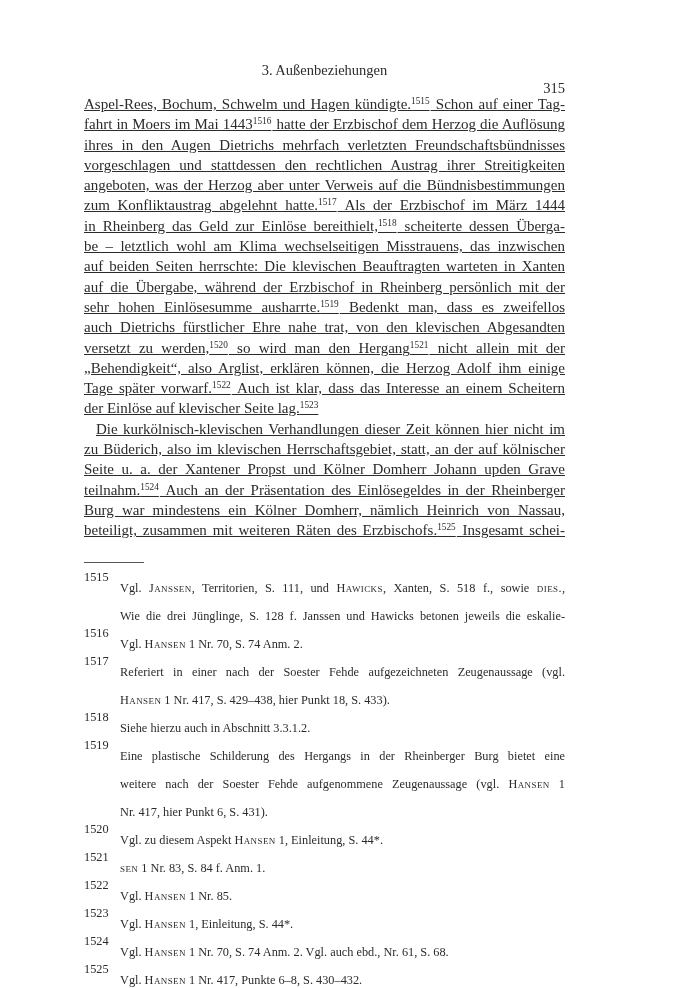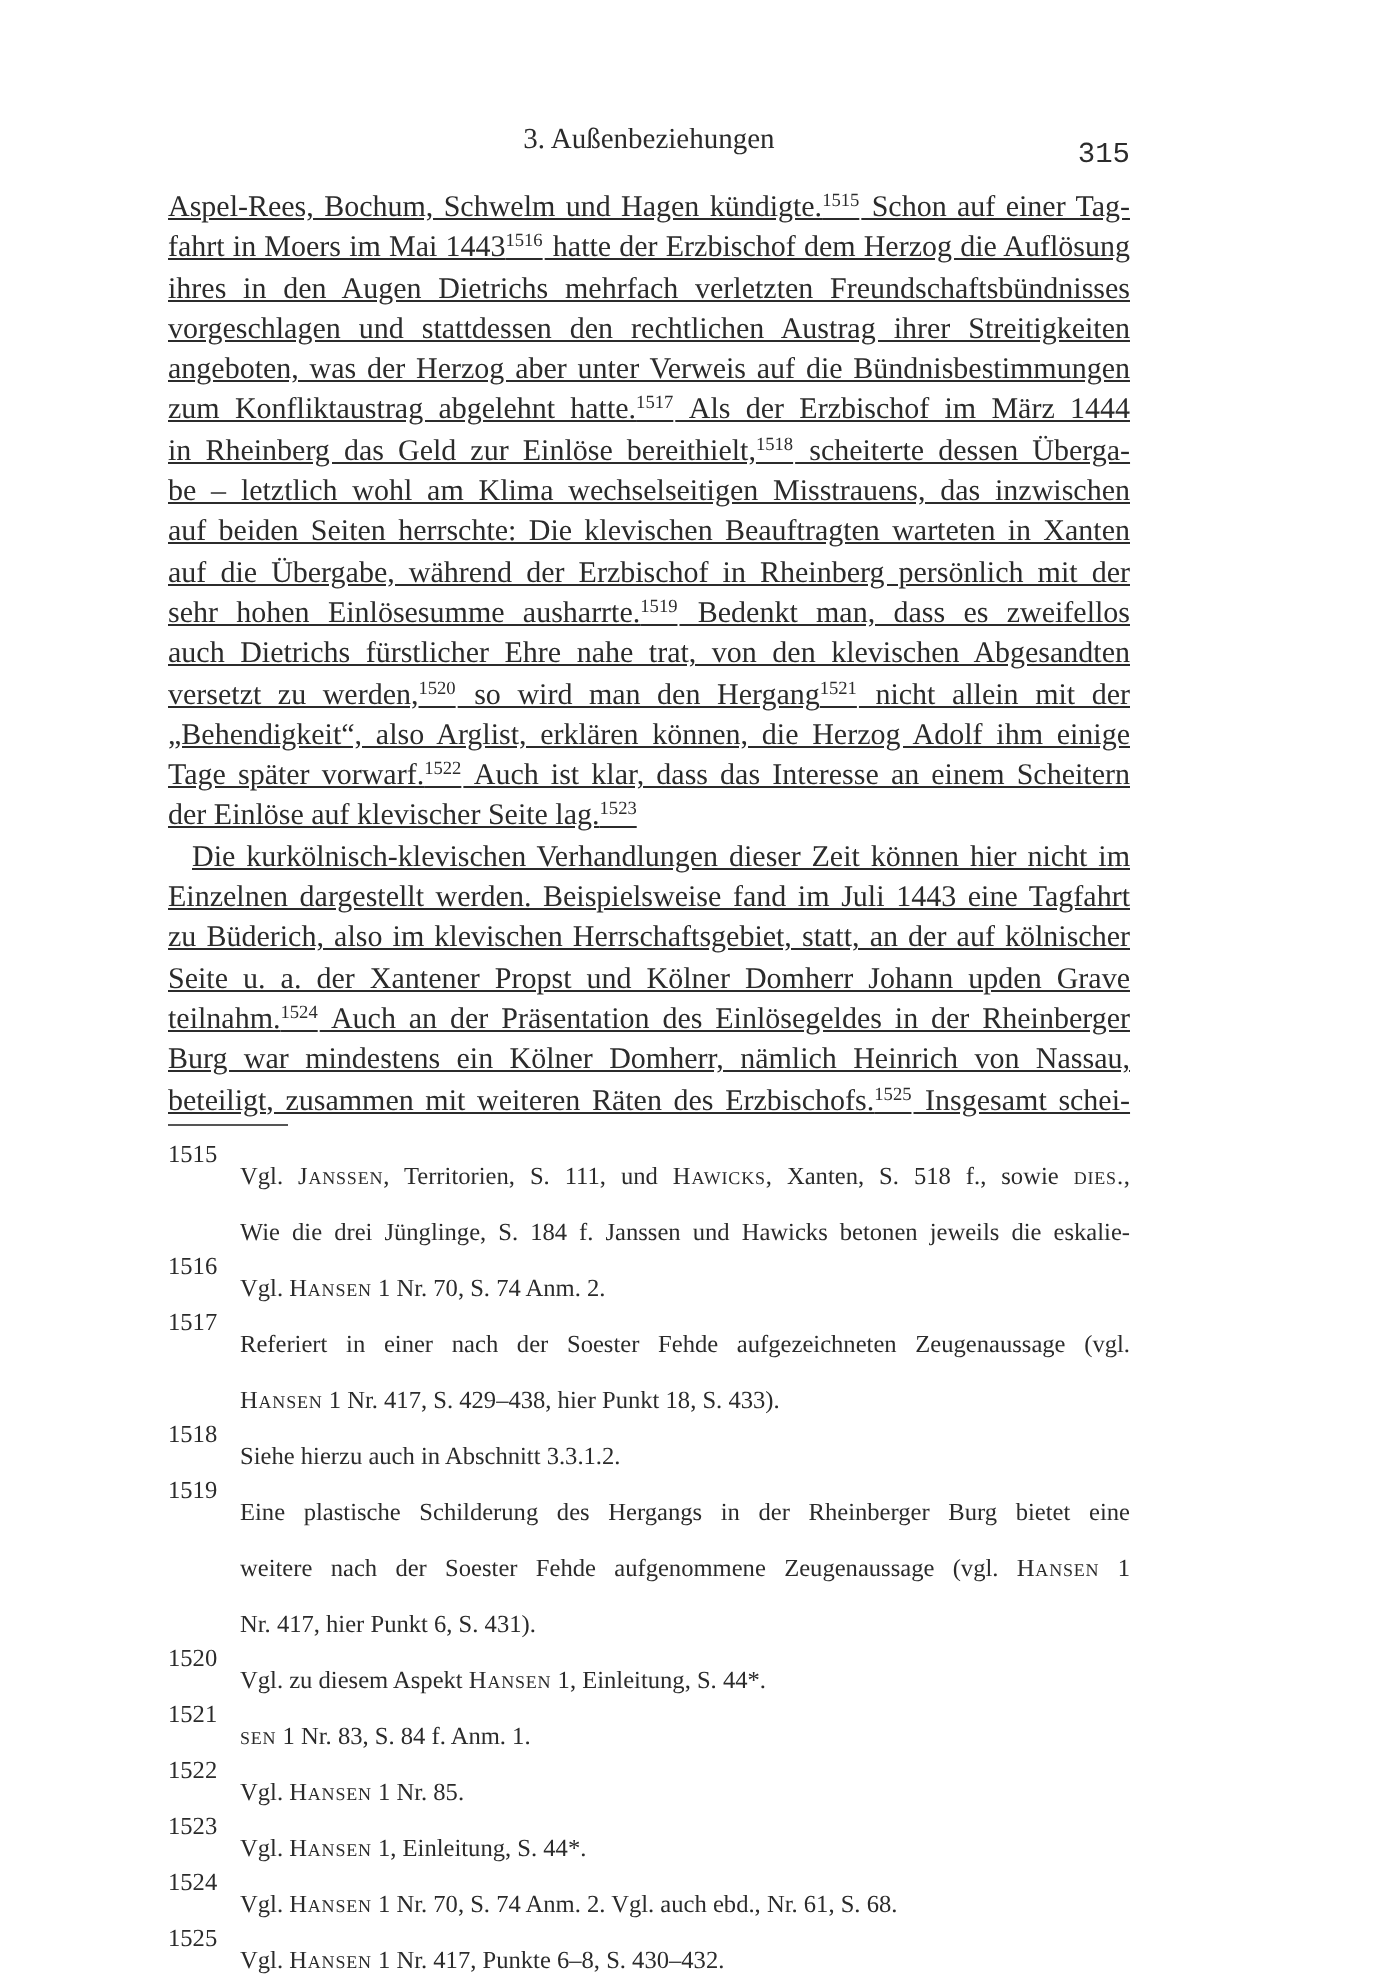--- a/index.html
+++ b/index.html
@@ -22,21 +22,21 @@
     width: 481px; height: 18px;
     font-size: 14.5px;
     line-height: 18px;
   }
   .running-head .chapter {
     display: block;
     text-align: center;
   }
   .running-head .pagenum {
     position: absolute;
-    right: 0; top: 8px; font-family: Liberation Mono, monospace;
+    right: 0; top: 18px;
   }
   
   .textblock {
     position: absolute;
     left: 84px; top: 94px;
     width: 481px;
     font-size: 15px;
     text-decoration: underline;
   }
   .line {
@@ -115,36 +115,35 @@
       <div class="line">be – letztlich wohl am Klima wechselseitigen Misstrauens, das inzwischen</div>
       <div class="line">auf beiden Seiten herrschte: Die klevischen Beauftragten warteten in Xanten</div>
       <div class="line">auf die Übergabe, während der Erzbischof in Rheinberg persönlich mit der</div>
       <div class="line">sehr hohen Einlösesumme ausharrte.<sup class="fnref">1519</sup> Bedenkt man, dass es zweifellos</div>
       <div class="line">auch Dietrichs fürstlicher Ehre nahe trat, von den klevischen Abgesandten</div>
       <div class="line">versetzt zu werden,<sup class="fnref">1520</sup> so wird man den Hergang<sup class="fnref">1521</sup> nicht allein mit der</div>
       <div class="line">„Behendigkeit“, also Arglist, erklären können, die Herzog Adolf ihm einige</div>
       <div class="line">Tage später vorwarf.<sup class="fnref">1522</sup> Auch ist klar, dass das Interesse an einem Scheitern</div>
       <div class="line flush">der Einlöse auf klevischer Seite lag.<sup class="fnref">1523</sup></div>
       <div class="line indent">Die kurkölnisch-klevischen Verhandlungen dieser Zeit können hier nicht im</div>
-      <div class="line">Einzelnen dargestellt werden. Beispielsweise fand im Juli 1443 eine Tagfahrt</div>
       <div class="line">zu Büderich, also im klevischen Herrschaftsgebiet, statt, an der auf kölnischer</div>
       <div class="line">Seite u. a. der Xantener Propst und Kölner Domherr Johann upden Grave</div>
       <div class="line">teilnahm.<sup class="fnref">1524</sup> Auch an der Präsentation des Einlösegeldes in der Rheinberger</div>
       <div class="line">Burg war mindestens ein Kölner Domherr, nämlich Heinrich von Nassau,</div>
       <div class="line">beteiligt, zusammen mit weiteren Räten des Erzbischofs.<sup class="fnref">1525</sup> Insgesamt schei-</div>
     </main>
 
   <div class="fn-sep"></div>
 
   <section class="footnotes">
       <div class="fn">
         <div class="fn-num">1515</div>
         <div class="fn-body">
           <div class="fn-line">Vgl. <span class="sc">Janssen</span>, Territorien, S. 111, und <span class="sc">Hawicks</span>, Xanten, S. 518 f., sowie <span class="sc">dies.</span>,</div>
-          <div class="fn-line">Wie die drei Jünglinge, S. 184 f. Janssen und Hawicks betonen jeweils die eskalie-</div>
+          <div class="fn-line">Wie die drei Jünglinge, S. 128 f. Janssen und Hawicks betonen jeweils die eskalie-</div>
         </div>
       </div>
       <div class="fn">
         <div class="fn-num">1516</div>
         <div class="fn-body">
           <div class="fn-line flush">Vgl. <span class="sc">Hansen</span> 1 Nr. 70, S. 74 Anm. 2.</div>
         </div>
       </div>
       <div class="fn">
         <div class="fn-num">1517</div>

